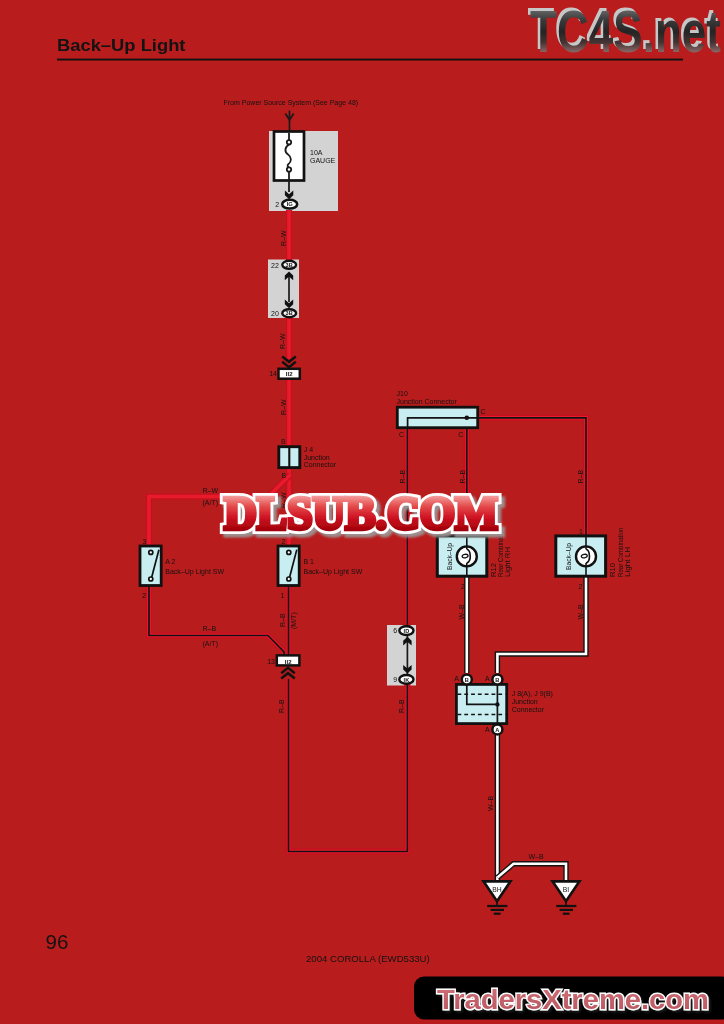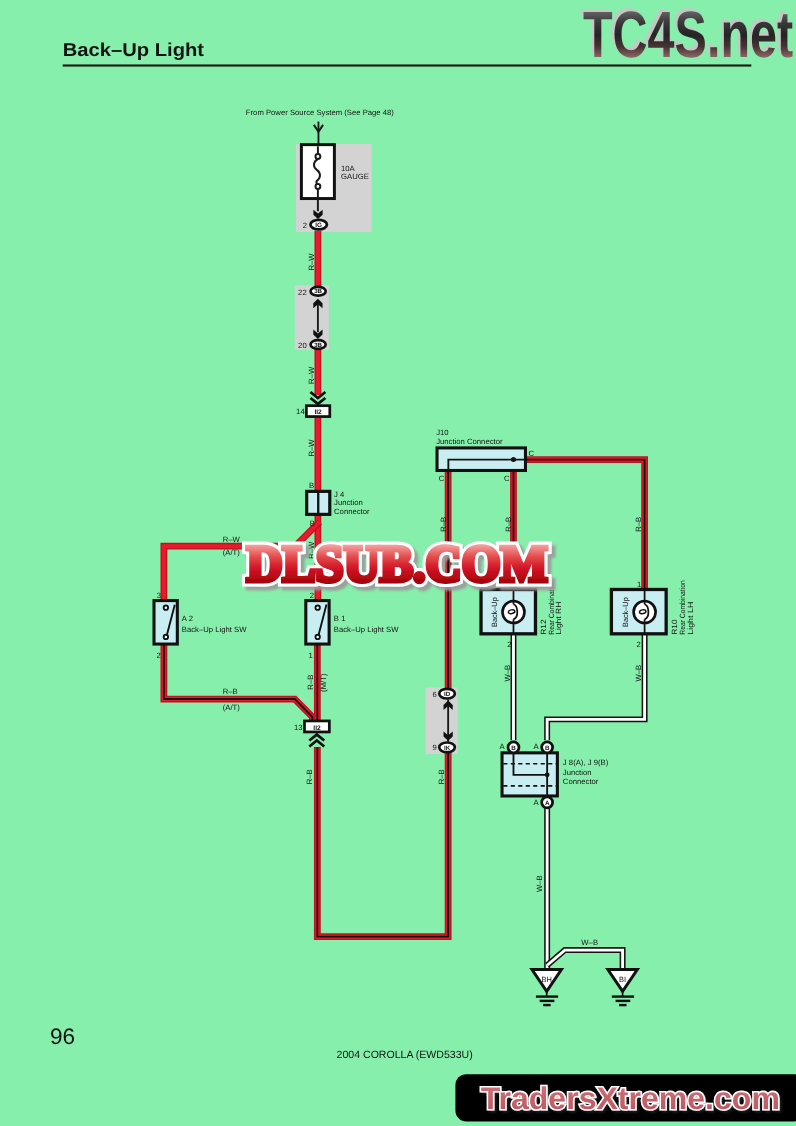--- a/index.html
+++ b/index.html
@@ -1,16 +1,16 @@
 <!DOCTYPE html>
 <html><head>
 <meta charset="utf-8">
 <style>
 html,body{margin:0;padding:0;background:#fff;}
-#page{-webkit-font-smoothing:antialiased;position:relative;width:724px;height:1024px;background:#86efac;overflow:hidden;}
+#page{-webkit-font-smoothing:antialiased;position:relative;width:724px;height:1024px;background:#b91c1c;overflow:hidden;}
 svg{position:absolute;top:0;left:0;opacity:0.999;}
 </style>
 </head>
 <body>
 <div id="page">
 <svg width="724" height="1024" viewBox="0 0 724 1024" fill="#131313" font-family="Liberation Sans, sans-serif">
 <defs>
 <linearGradient id="gtc" gradientUnits="userSpaceOnUse" x1="0" y1="6" x2="0" y2="53">
 <stop offset="0" stop-color="#757575"></stop>
 <stop offset="0.3" stop-color="#3a3a3a"></stop>

